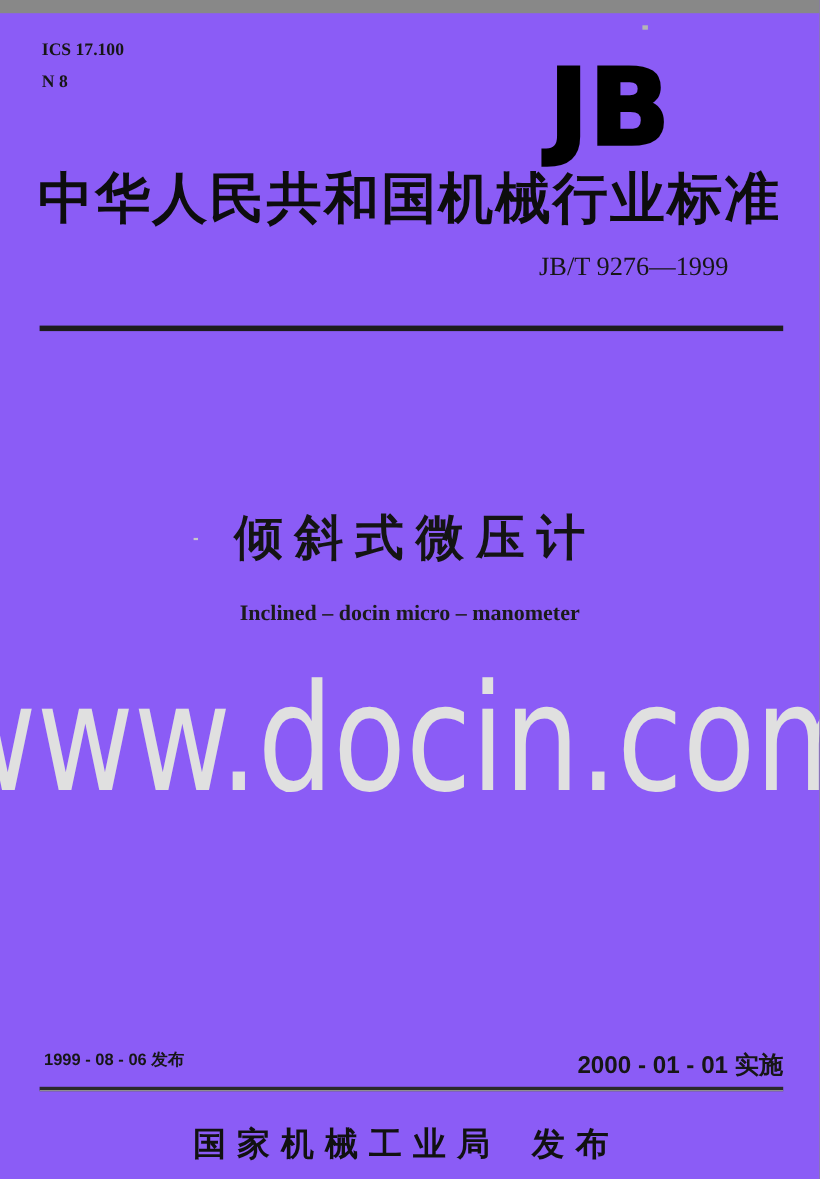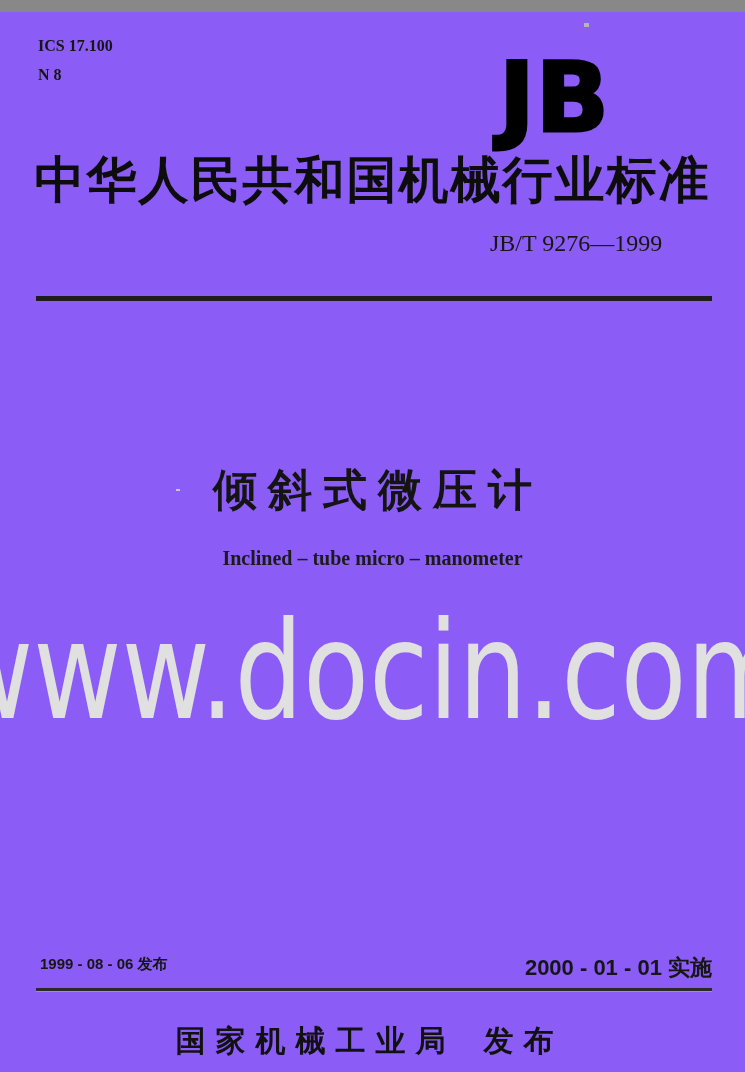--- a/index.html
+++ b/index.html
@@ -174,21 +174,21 @@
   <div class="jb-logo">JB</div>
 
   <div class="main-heading">中华人民共和国机械行业标准</div>
 
   <div class="std-number">JB/T 9276—1999</div>
 
   <div class="rule-top"></div>
 
   <div class="title-zh">倾斜式微压计</div>
 
-  <div class="title-en">Inclined – tube micro – manometer</div>
+  <div class="title-en">Inclined – docin micro – manometer</div>
 
   <div class="watermark">www.docin.com</div>
 
   <div class="date-issue">1999 - 08 - 06 发布</div>
 
   <div class="date-impl">2000 - 01 - 01 实施</div>
 
   <div class="rule-bottom"></div>
 
   <div class="publisher-row">

